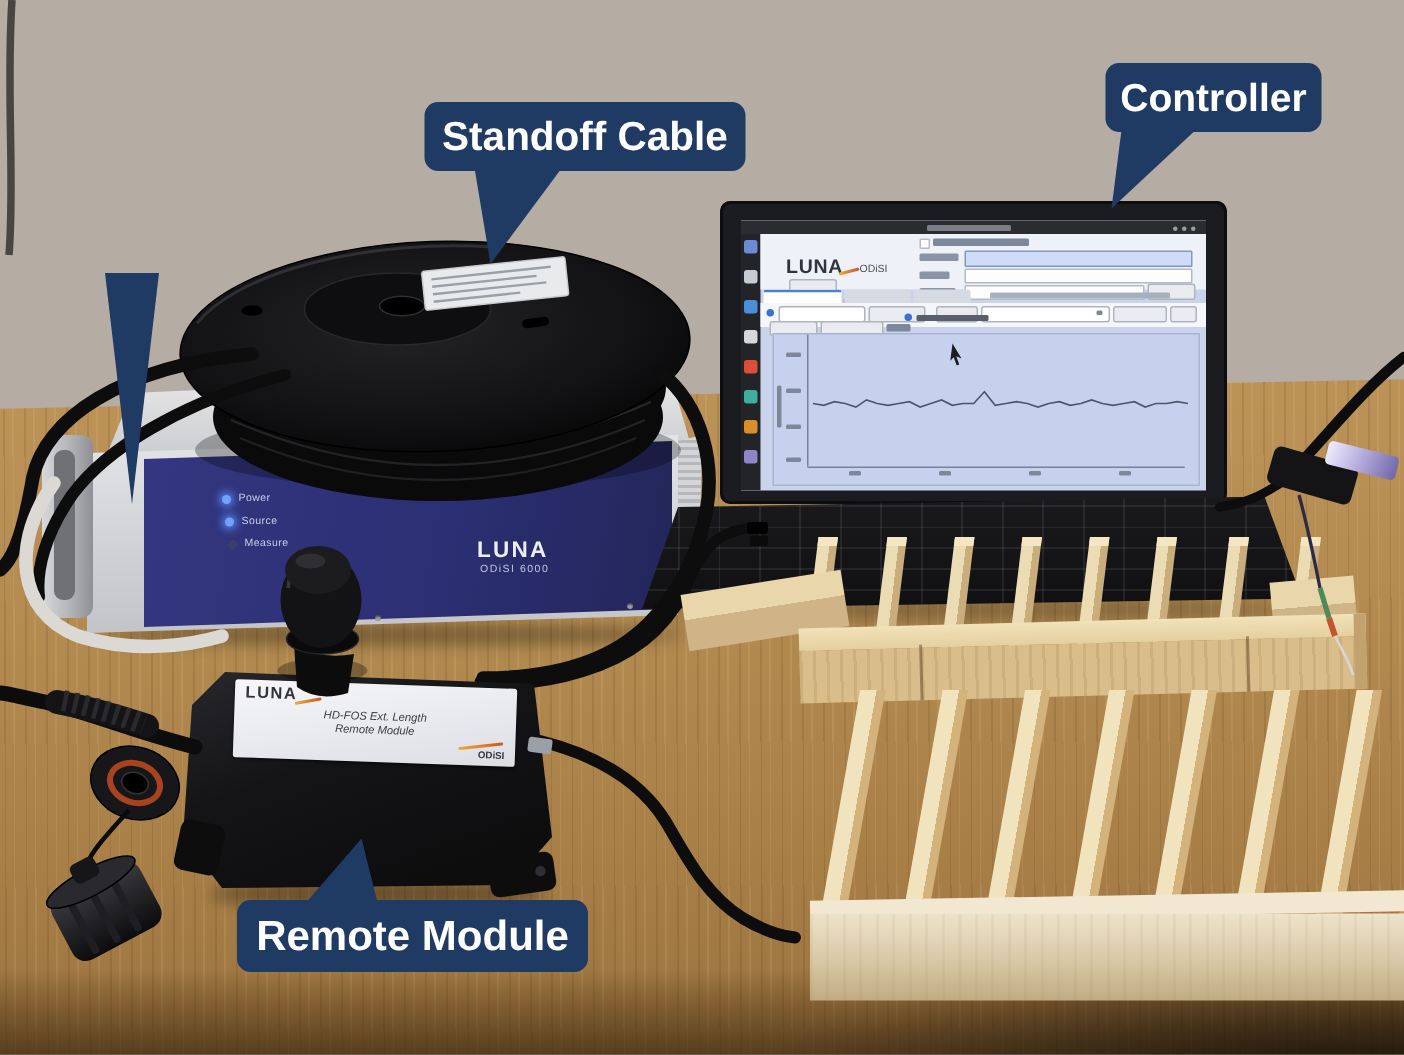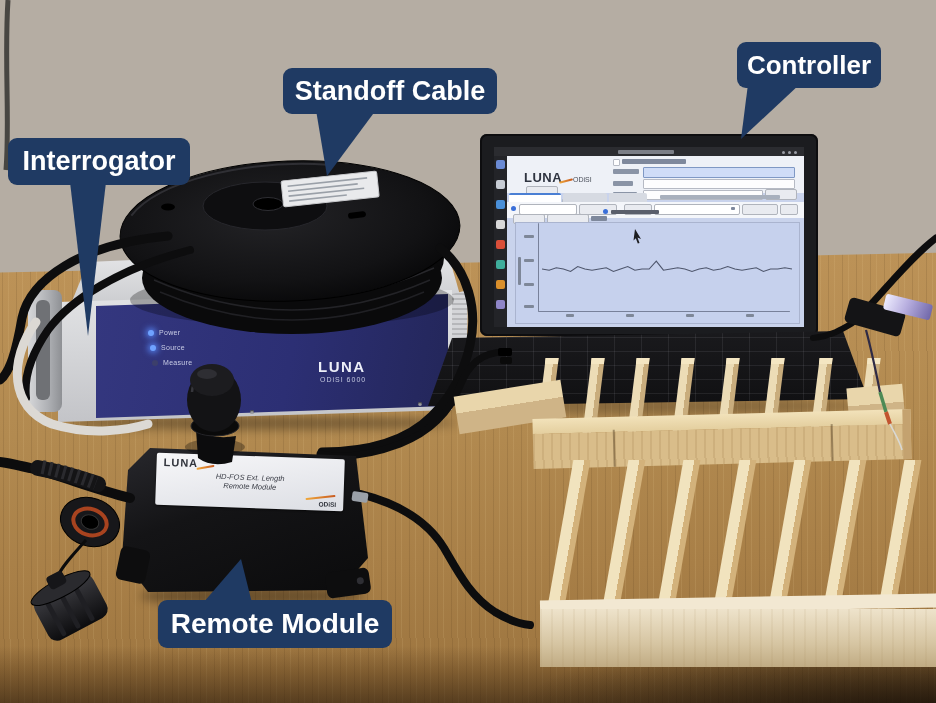--- a/index.html
+++ b/index.html
@@ -369,17 +369,16 @@
     <path d="M890,424 C896,436 900,442 902,450" stroke="#d8d8d4" stroke-width="1.6" fill="none"></path>
   </svg>
 
   <svg class="layer" width="936" height="703" style="z-index:12">
     <polygon class="tail" points="70,182 106,182 88,336" fill="#1f3a63"></polygon>
     <polygon class="tail" points="316,110 376,110 327,176" fill="#1f3a63"></polygon>
     <polygon class="tail" points="748,84 800,84 741,139" fill="#1f3a63"></polygon>
     <polygon class="tail" points="203,603 252,603 241,559" fill="#1f3a63"></polygon>
   </svg>
 
-  <div class="callout" style="left:8px;top:138px;width:182px;height:47px;font-size:27px;z-index:13;">Interrogator</div>
   <div class="callout" style="left:283px;top:68px;width:214px;height:46px;font-size:27px;z-index:13;">Standoff Cable</div>
   <div class="callout" style="left:737px;top:42px;width:144px;height:46px;font-size:26px;z-index:13;">Controller</div>
   <div class="callout" style="left:158px;top:600px;width:234px;height:48px;font-size:28px;z-index:13;">Remote Module</div>
 </div>
 
 </body></html>

